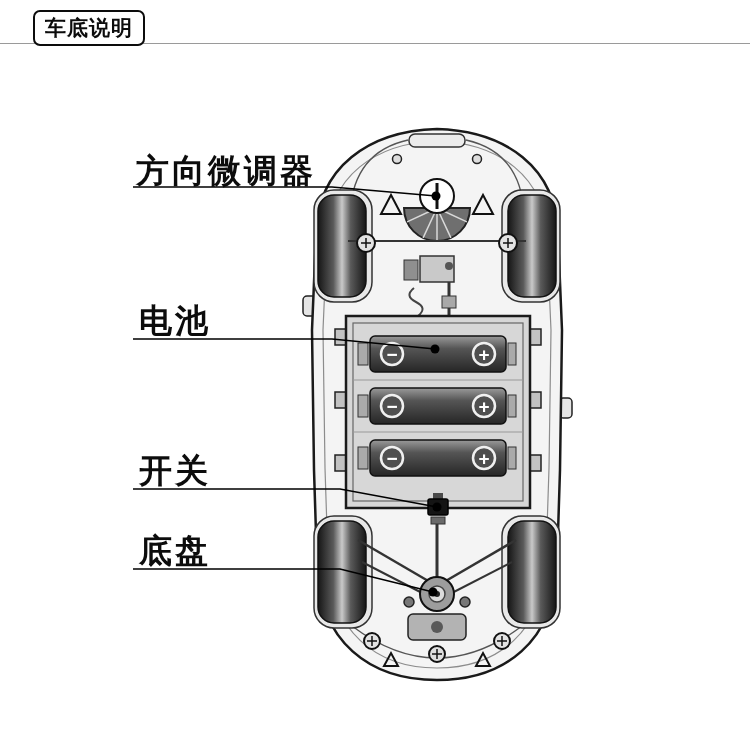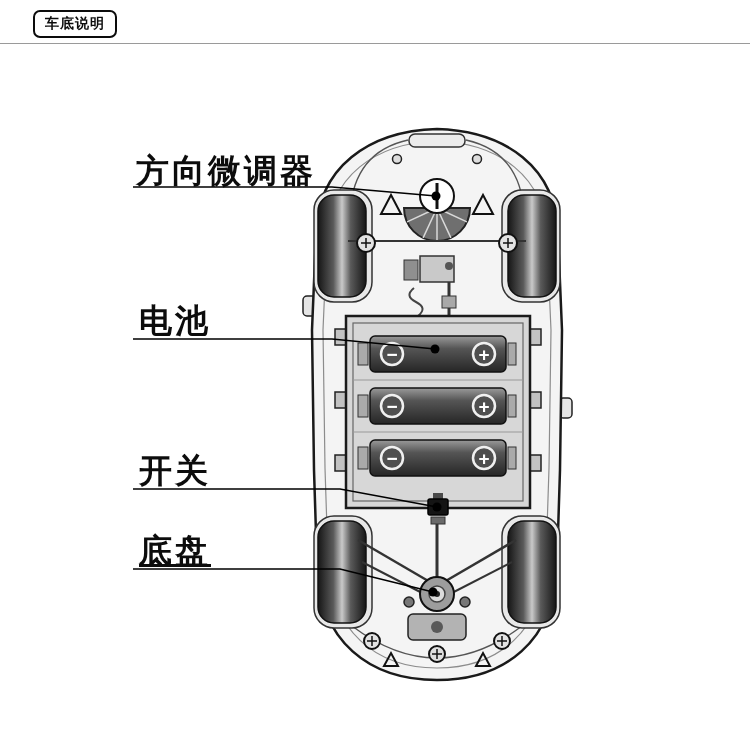--- a/index.html
+++ b/index.html
@@ -6,36 +6,36 @@
     --paper:#ffffff; --ink:#0c0c0c; --divider:#9a9a9a;
   }
   *{margin:0;padding:0;box-sizing:border-box;}
   html,body{width:750px;height:732px;background:var(--paper);overflow:hidden;}
   body{font-family:"Liberation Sans","DejaVu Sans",sans-serif;color:var(--ink);position:relative;}
   .page{position:absolute;inset:0;}
   .badge{
     position:absolute;left:33px;top:10px;
     border:2px solid var(--ink);border-radius:7px;
     padding:4px 10px 5px;background:var(--paper);
-    font-size:14px;font-weight:bold;letter-spacing:1px;line-height:1.1;
+    font-size:21px;font-weight:bold;letter-spacing:1px;line-height:1.1;
     z-index:3;
   }
   .divider{
     position:absolute;left:0;top:43px;width:750px;height:0;
     border-top:1px solid var(--divider);z-index:1;
   }
   .diagram-svg{position:absolute;left:0;top:0;z-index:2;}
   .part-label{
     position:absolute;font-weight:bold;font-size:33px;line-height:1;
     letter-spacing:3px;color:var(--ink);z-index:4;white-space:nowrap;
   }
   .label-trim{left:136px;top:154px;}
   .label-battery{left:139px;top:304px;}
   .label-switch{left:139px;top:454px;}
-  .label-chassis{left:139px;top:534px;text-decoration:underline;}
+  .label-chassis{left:139px;top:534px;}
 </style>
 </head>
 <body>
 
 <div class="page">
 
   <div class="badge">
     <span>车底说明</span>
   </div>
   <div class="divider"></div>

